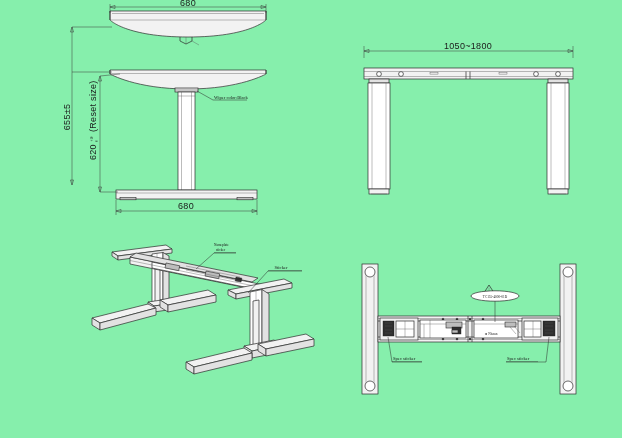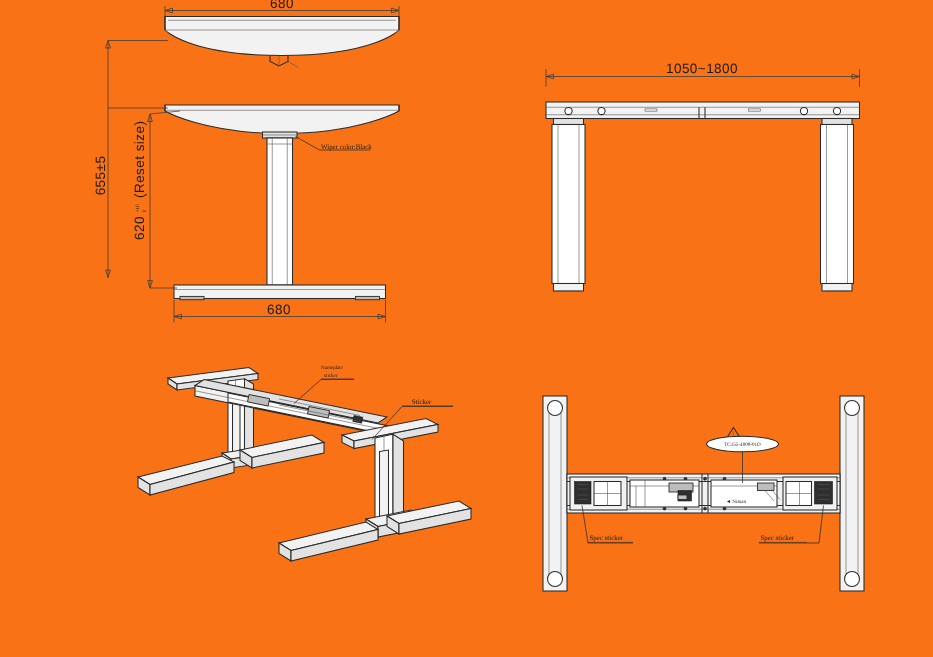--- a/index.html
+++ b/index.html
@@ -12,21 +12,21 @@
     width: 622px;
     height: 438px;
     overflow: hidden;
     font-family: "Liberation Serif", serif;
     color: #1a1a1a;
   }
   #sheet {
     position: relative;
     width: 622px;
     height: 438px;
-    background: #f97316;
+    background: #86efac;
   }
   #sheet svg {
     position: absolute;
     top: 0;
     left: 0;
     display: block;
   }
   .ln { stroke: #2b2b2b; stroke-width: 0.7; fill: none; stroke-linecap: butt; }
   .ln-hair { stroke: #555555; stroke-width: 0.4; fill: none; }
   .dim { stroke: #3a3a3a; stroke-width: 0.5; fill: none; }

